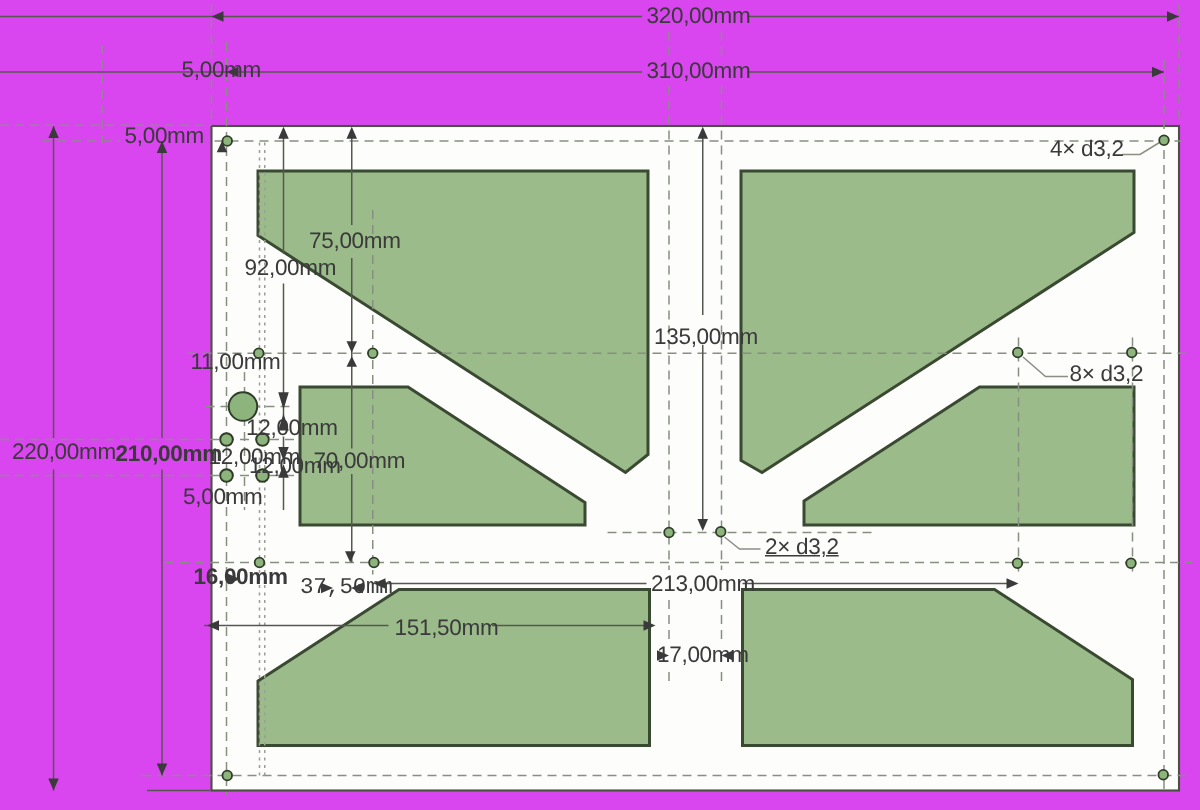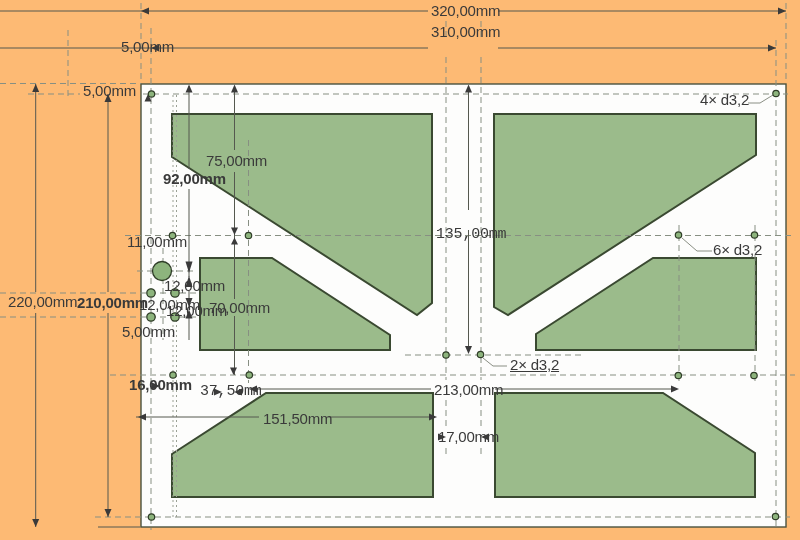--- a/index.html
+++ b/index.html
@@ -1,20 +1,20 @@
 <!DOCTYPE html>
 <html><head>
 <meta charset="utf-8">
 <style>
   html,body{margin:0;padding:0;}
   #stage{
     position:relative;
     width:800px;height:540px;
     overflow:hidden;
-    background:#fdba74;
+    background:#d946ef;
     font-family:"Liberation Sans", sans-serif;
   }
   #cad-svg{position:absolute;left:0;top:0;}
   .dim-label{
     position:absolute;
     font-size:15px;
     line-height:16px;
     color:#3a3a3a;
     white-space:nowrap;
     letter-spacing:-0.2px;
@@ -173,37 +173,37 @@
       <circle cx="162" cy="271" r="9.5"></circle>
       <circle cx="151" cy="293" r="4.2"></circle>
       <circle cx="175" cy="293" r="4.2"></circle>
       <circle cx="151" cy="317" r="4.2"></circle>
       <circle cx="175" cy="317" r="4.2"></circle>
     </g>
   </svg>
 
   <div id="label-layer">
       <div class="dim-label" style="left: 431px; top: 3px;">320,00mm</div>
-      <div class="dim-label" style="left: 431px; top: 24px;">310,00mm</div>
+      <div class="dim-label" style="left: 431px; top: 40px;">310,00mm</div>
       <div class="dim-label" style="left: 121px; top: 39px;">5,00mm</div>
       <div class="dim-label" style="left: 83px; top: 83px;">5,00mm</div>
       <div class="dim-label" style="left: 206px; top: 153px;">75,00mm</div>
-      <div class="dim-label" style="left: 163px; top: 171px; font-weight: bold;">92,00mm</div>
-      <div class="dim-label" style="left: 436px; top: 227px; font-family: Liberation Mono, monospace;">135,00mm</div>
+      <div class="dim-label" style="left: 163px; top: 171px;">92,00mm</div>
+      <div class="dim-label" style="left: 436px; top: 217px;">135,00mm</div>
       <div class="dim-label" style="left: 127px; top: 234px;">11,00mm</div>
       <div class="dim-label" style="left: 164px; top: 278px;">12,00mm</div>
       <div class="dim-label" style="left: 8px; top: 294px;">220,00mm</div>
       <div class="dim-label" style="left: 77px; top: 295px; font-weight: bold;">210,00mm</div>
       <div class="dim-label" style="left: 139px; top: 297px;">12,00mm</div>
       <div class="dim-label" style="left: 166px; top: 303px;">12,00mm</div>
       <div class="dim-label" style="left: 209px; top: 300px;">70,00mm</div>
       <div class="dim-label" style="left: 122px; top: 324px;">5,00mm</div>
       <div class="dim-label" style="left: 510px; top: 357px; text-decoration: underline;">2× d3,2</div>
       <div class="dim-label" style="left: 129px; top: 377px; font-weight: bold;">16,00mm</div>
       <div class="dim-label" style="left: 200px; top: 384px; font-family: Liberation Mono, monospace;">37,50mm</div>
       <div class="dim-label" style="left: 434px; top: 382px;">213,00mm</div>
       <div class="dim-label" style="left: 263px; top: 411px;">151,50mm</div>
       <div class="dim-label" style="left: 438px; top: 429px;">17,00mm</div>
       <div class="dim-label" style="left: 700px; top: 92px;">4× d3,2</div>
-      <div class="dim-label" style="left: 713px; top: 242px;">6× d3,2</div>
+      <div class="dim-label" style="left: 713px; top: 242px;">8× d3,2</div>
     </div>
 
 </div>
 
 </body></html>

